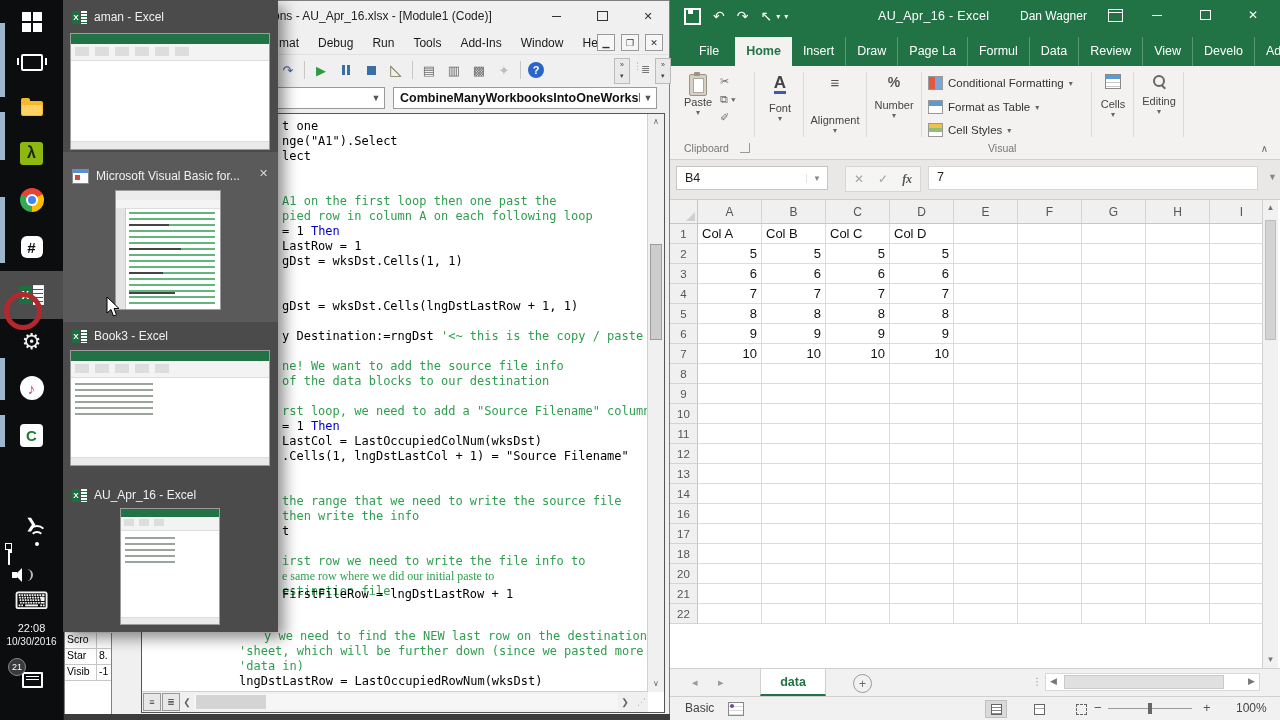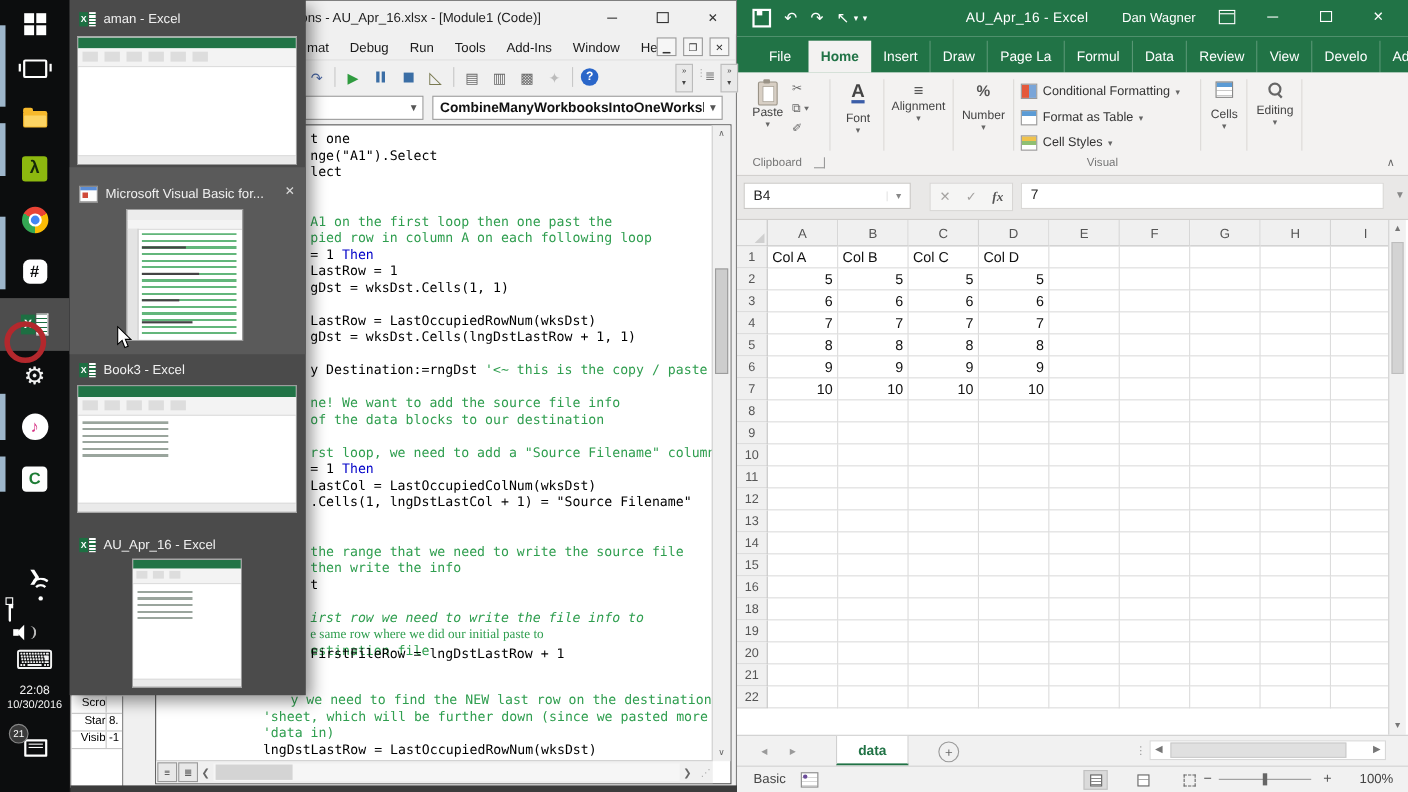--- a/index.html
+++ b/index.html
@@ -79,21 +79,21 @@
   .vscroll{position:absolute;right:0;top:0;width:16px;bottom:20px;background:#f0f0f0;border-left:1px solid #d0d0d0;}
   .vscroll .up{position:absolute;top:2px;left:2px;width:12px;height:12px;color:#666;font-size:8px;text-align:center;line-height:12px;}
   .vscroll .thumb{position:absolute;left:2px;top:130px;width:12px;height:96px;background:#cdcdcd;}
   .vscroll .down{position:absolute;bottom:2px;left:2px;width:12px;height:12px;color:#666;font-size:8px;text-align:center;line-height:12px;}
   .hscroll{position:absolute;left:0;bottom:0;right:16px;height:20px;background:#f0f0f0;border-top:1px solid #d0d0d0;display:flex;align-items:center;}
   .splitbtn{width:16px;height:16px;border:1px solid #999;background:#e8e8e8;margin-left:1px;display:flex;align-items:center;justify-content:center;font-size:9px;color:#333;}
   .harrow{width:14px;text-align:center;color:#666;font-size:9px;}
   .htrack{position:relative;flex:1;height:16px;background:#f6f6f6;}
   .hthumb{position:absolute;left:2px;top:1px;width:70px;height:14px;background:#d4d4d4;}
   .grip{width:14px;color:#aaa;font-size:9px;text-align:right;padding-right:2px;}
-  .props{position:absolute;left:0;top:632px;width:46px;height:82px;background:#fff;border-right:1px solid #808080;font-size:10.5px;color:#000;text-align:right;}
+  .props{position:absolute;left:0;top:632px;width:46px;height:82px;background:#fff;border-right:1px solid #808080;font-size:10.5px;color:#000;}
   .props .row{height:15px;border-bottom:1px solid #c6c6c6;display:flex;overflow:hidden;white-space:nowrap;}
   .props .n{width:29px;border-right:1px solid #c6c6c6;padding-left:2px;overflow:hidden;}
   .props .v{padding-left:2px;overflow:hidden;}
   .vbe-bottomdark{position:absolute;left:64px;top:714px;width:606px;height:6px;background:#3c3c3c;z-index:6;}
 
   
   .popup{position:absolute;left:63px;top:0;width:215px;height:632px;background:#4b4b4b;box-shadow:6px 6px 14px rgba(0,0,0,.45);z-index:20;}
   .pp-hoverzone{position:absolute;left:0;top:152px;width:215px;height:170px;background:#5a5a5a;}
   .pp-head{position:absolute;left:9px;display:flex;align-items:center;gap:7px;height:18px;}
   .pp-head .lbl{color:#f0f0f0;font-size:12px;white-space:nowrap;}
@@ -265,21 +265,21 @@
 
       <div class="abs" style="left:90px;top:8px;width:40px;text-align:center;">
         <div class="fontA" style="display:inline-block;">A</div>
         <div class="rbtn-lbl" style="margin-top:8px;">Font</div>
         <div class="ddv">▾</div>
       </div>
       <div class="rsep" style="left:133px;"></div>
 
       <div class="abs" style="left:137px;top:8px;width:56px;text-align:center;">
         <div style="font-size:15px;color:#555;">≡</div>
-        <div class="rbtn-lbl" style="margin-top:0;text-align:center;">Alignment</div>
+        <div class="rbtn-lbl" style="margin-top:23px;text-align:center;">Alignment</div>
         <div class="ddv">▾</div>
       </div>
       <div class="rsep" style="left:196px;"></div>
 
       <div class="abs" style="left:200px;top:8px;width:48px;text-align:center;">
         <div style="font-size:14px;color:#555;font-weight:bold;">%</div>
         <div class="rbtn-lbl" style="margin-top:9px;">Number</div>
         <div class="ddv">▾</div>
       </div>
       <div class="rsep" style="left:251px;"></div>
@@ -508,57 +508,45 @@
             <div class="gcell"></div>
             <div class="gcell"></div>
             <div class="gcell"></div>
             <div class="gcell"></div>
             <div class="gcell"></div>
             <div class="gcell"></div>
             <div class="gcell"></div>
             <div class="gcell"></div>
           </div>
           <div class="grow">
-            <div class="rowhdr">15</div>
-            <div class="gcell"></div>
-            <div class="gcell"></div>
-            <div class="gcell"></div>
-            <div class="gcell"></div>
-            <div class="gcell"></div>
-            <div class="gcell"></div>
-            <div class="gcell"></div>
-            <div class="gcell"></div>
-            <div class="gcell"></div>
-          </div>
-          <div class="grow">
             <div class="rowhdr">16</div>
             <div class="gcell"></div>
             <div class="gcell"></div>
             <div class="gcell"></div>
             <div class="gcell"></div>
             <div class="gcell"></div>
             <div class="gcell"></div>
             <div class="gcell"></div>
             <div class="gcell"></div>
             <div class="gcell"></div>
           </div>
           <div class="grow">
+            <div class="rowhdr">17</div>
+            <div class="gcell"></div>
+            <div class="gcell"></div>
+            <div class="gcell"></div>
+            <div class="gcell"></div>
+            <div class="gcell"></div>
+            <div class="gcell"></div>
+            <div class="gcell"></div>
+            <div class="gcell"></div>
+            <div class="gcell"></div>
+          </div>
+          <div class="grow">
             <div class="rowhdr">18</div>
-            <div class="gcell"></div>
-            <div class="gcell"></div>
-            <div class="gcell"></div>
-            <div class="gcell"></div>
-            <div class="gcell"></div>
-            <div class="gcell"></div>
-            <div class="gcell"></div>
-            <div class="gcell"></div>
-            <div class="gcell"></div>
-          </div>
-          <div class="grow">
-            <div class="rowhdr">19</div>
             <div class="gcell"></div>
             <div class="gcell"></div>
             <div class="gcell"></div>
             <div class="gcell"></div>
             <div class="gcell"></div>
             <div class="gcell"></div>
             <div class="gcell"></div>
             <div class="gcell"></div>
             <div class="gcell"></div>
           </div>
@@ -707,33 +695,32 @@
     <div class="code-window">
       <div class="code-canvas">
           <div class="code-line" style="left: 140px; top: 5px;"><span class="c-code">t one</span></div>
           <div class="code-line" style="left: 140px; top: 20px;"><span class="c-code">nge("A1").Select</span></div>
           <div class="code-line" style="left: 140px; top: 35px;"><span class="c-code">lect</span></div>
           <div class="code-line" style="left: 140px; top: 80px;"><span class="c-comment">A1 on the first loop then one past the</span></div>
           <div class="code-line" style="left: 140px; top: 95px;"><span class="c-comment">pied row in column A on each following loop</span></div>
           <div class="code-line" style="left: 140px; top: 110px;"><span class="c-code">= 1 </span><span class="c-keyword">Then</span></div>
           <div class="code-line" style="left: 140px; top: 125px;"><span class="c-code">LastRow = 1</span></div>
           <div class="code-line" style="left: 140px; top: 140px;"><span class="c-code">gDst = wksDst.Cells(1, 1)</span></div>
-          <div class="code-line" style="left: 140px; top: 170px;"><span class="c-code">LastRow = LastOccupiedRowNum(wksDst)</span></div>
           <div class="code-line" style="left: 140px; top: 185px;"><span class="c-code">gDst = wksDst.Cells(lngDstLastRow + 1, 1)</span></div>
           <div class="code-line" style="left: 140px; top: 215px;"><span class="c-code">y Destination:=rngDst </span><span class="c-comment">'&lt;~ this is the copy / paste</span></div>
           <div class="code-line" style="left: 140px; top: 260px;"><span class="c-comment">of the data blocks to our destination</span></div>
           <div class="code-line" style="left: 140px; top: 245px;"><span class="c-comment">ne! We want to add the source file info</span></div>
           <div class="code-line" style="left: 140px; top: 290px;"><span class="c-comment">rst loop, we need to add a "Source Filename" column</span></div>
           <div class="code-line" style="left: 140px; top: 305px;"><span class="c-code">= 1 </span><span class="c-keyword">Then</span></div>
           <div class="code-line" style="left: 140px; top: 320px;"><span class="c-code">LastCol = LastOccupiedColNum(wksDst)</span></div>
           <div class="code-line" style="left: 140px; top: 335px;"><span class="c-code">.Cells(1, lngDstLastCol + 1) = "Source Filename"</span></div>
           <div class="code-line" style="left: 140px; top: 380px;"><span class="c-comment">the range that we need to write the source file</span></div>
           <div class="code-line" style="left: 140px; top: 395px;"><span class="c-comment">then write the info</span></div>
           <div class="code-line" style="left: 140px; top: 410px;"><span class="c-code">t</span></div>
-          <div class="code-line" style="left: 140px; top: 440px; font-style: italic;"><span class="c-comment">irst row we need to write the file info to</span></div>
+          <div class="code-line" style="left: 140px; top: 440px;"><span class="c-comment">irst row we need to write the file info to</span></div>
           <div class="code-line" style="left: 140px; top: 455px; font-family: Liberation Serif, serif;"><span class="c-comment">e same row where we did our initial paste to</span></div>
           <div class="code-line" style="left: 140px; top: 470px;"><span class="c-comment">estination file</span></div>
           <div class="code-line" style="left: 140px; top: 473px;"><span class="c-code">FirstFileRow = lngDstLastRow + 1</span></div>
           <div class="code-line" style="left: 122px; top: 515px;"><span class="c-comment">y we need to find the NEW last row on the destination</span></div>
           <div class="code-line" style="left: 97px; top: 530px;"><span class="c-comment">'sheet, which will be further down (since we pasted more</span></div>
           <div class="code-line" style="left: 97px; top: 545px;"><span class="c-comment">'data in)</span></div>
           <div class="code-line" style="left: 97px; top: 560px;"><span class="c-code">lngDstLastRow = LastOccupiedRowNum(wksDst)</span></div>
         </div>
       <div class="vscroll">
         <span class="up">∧</span>

